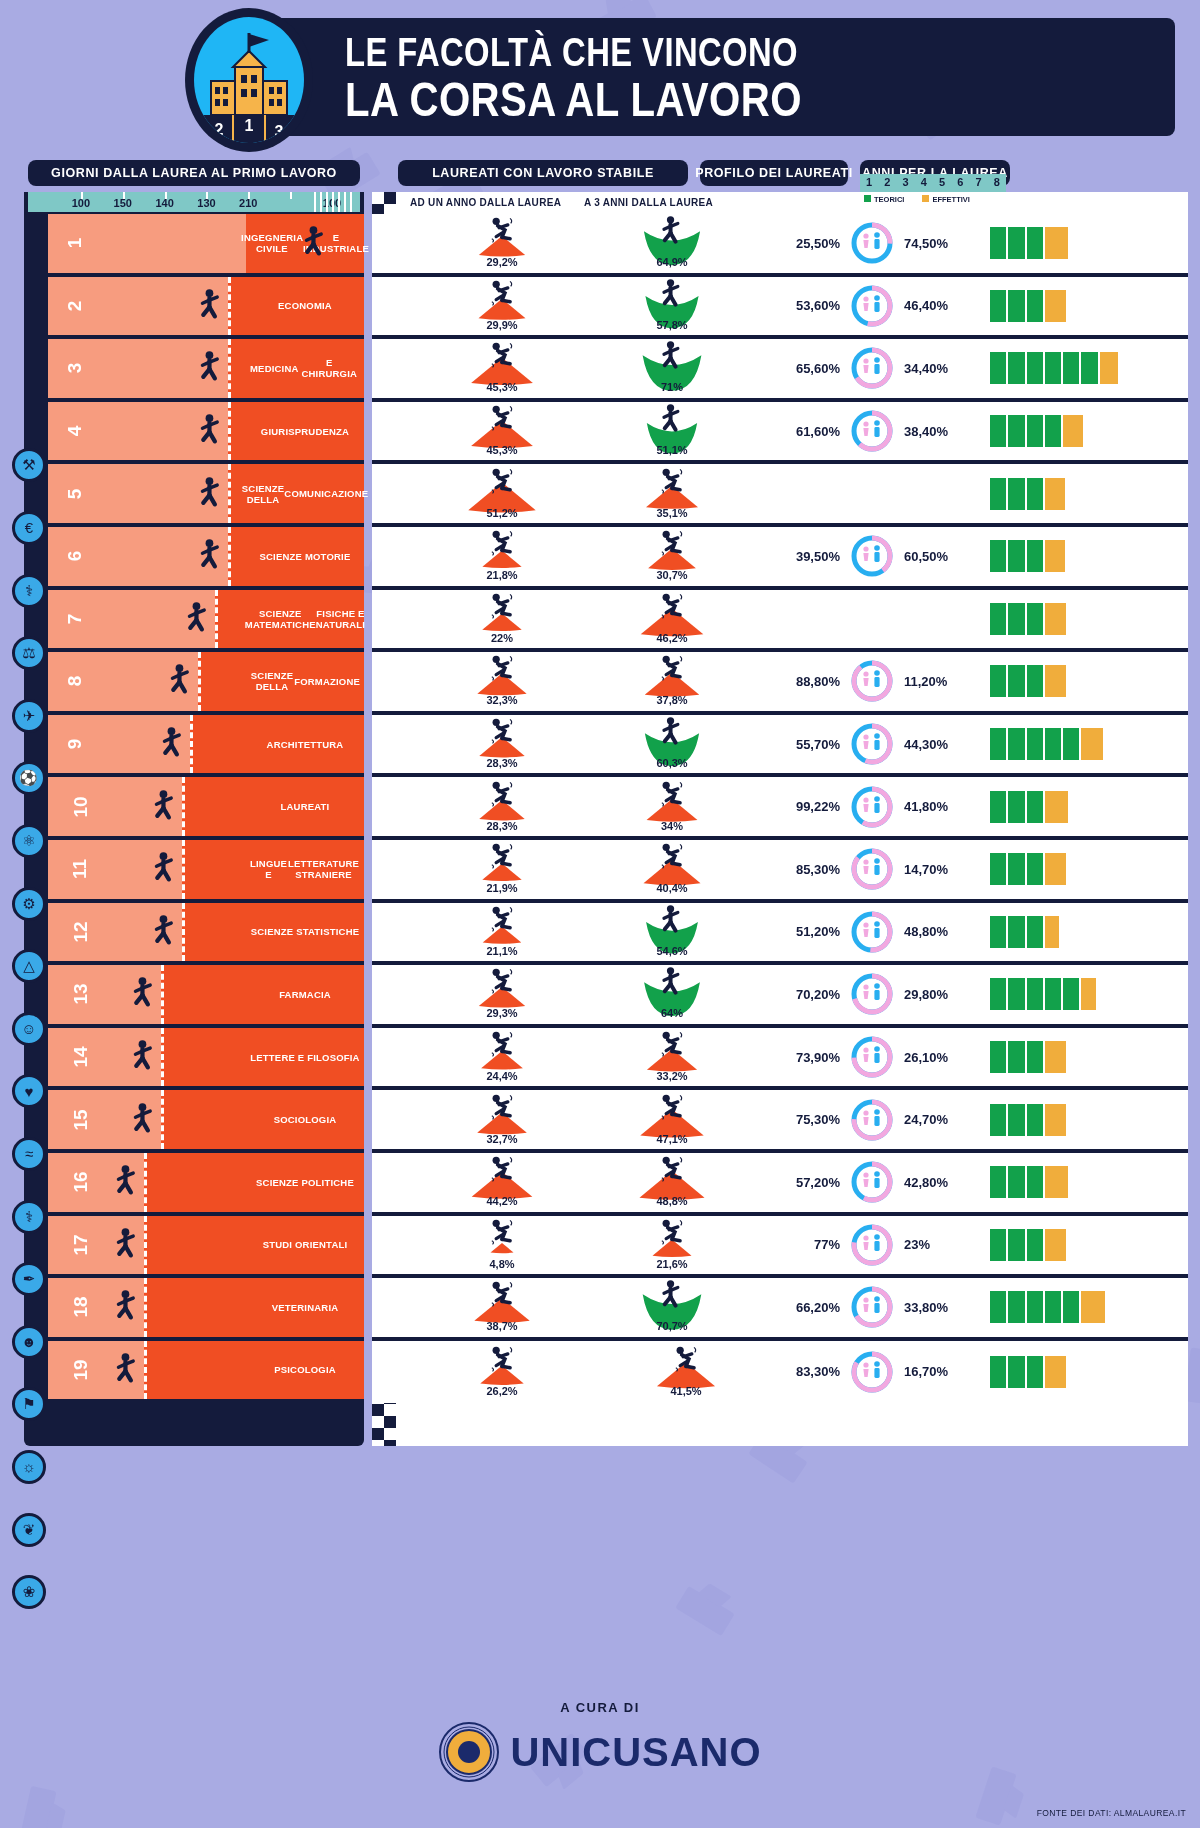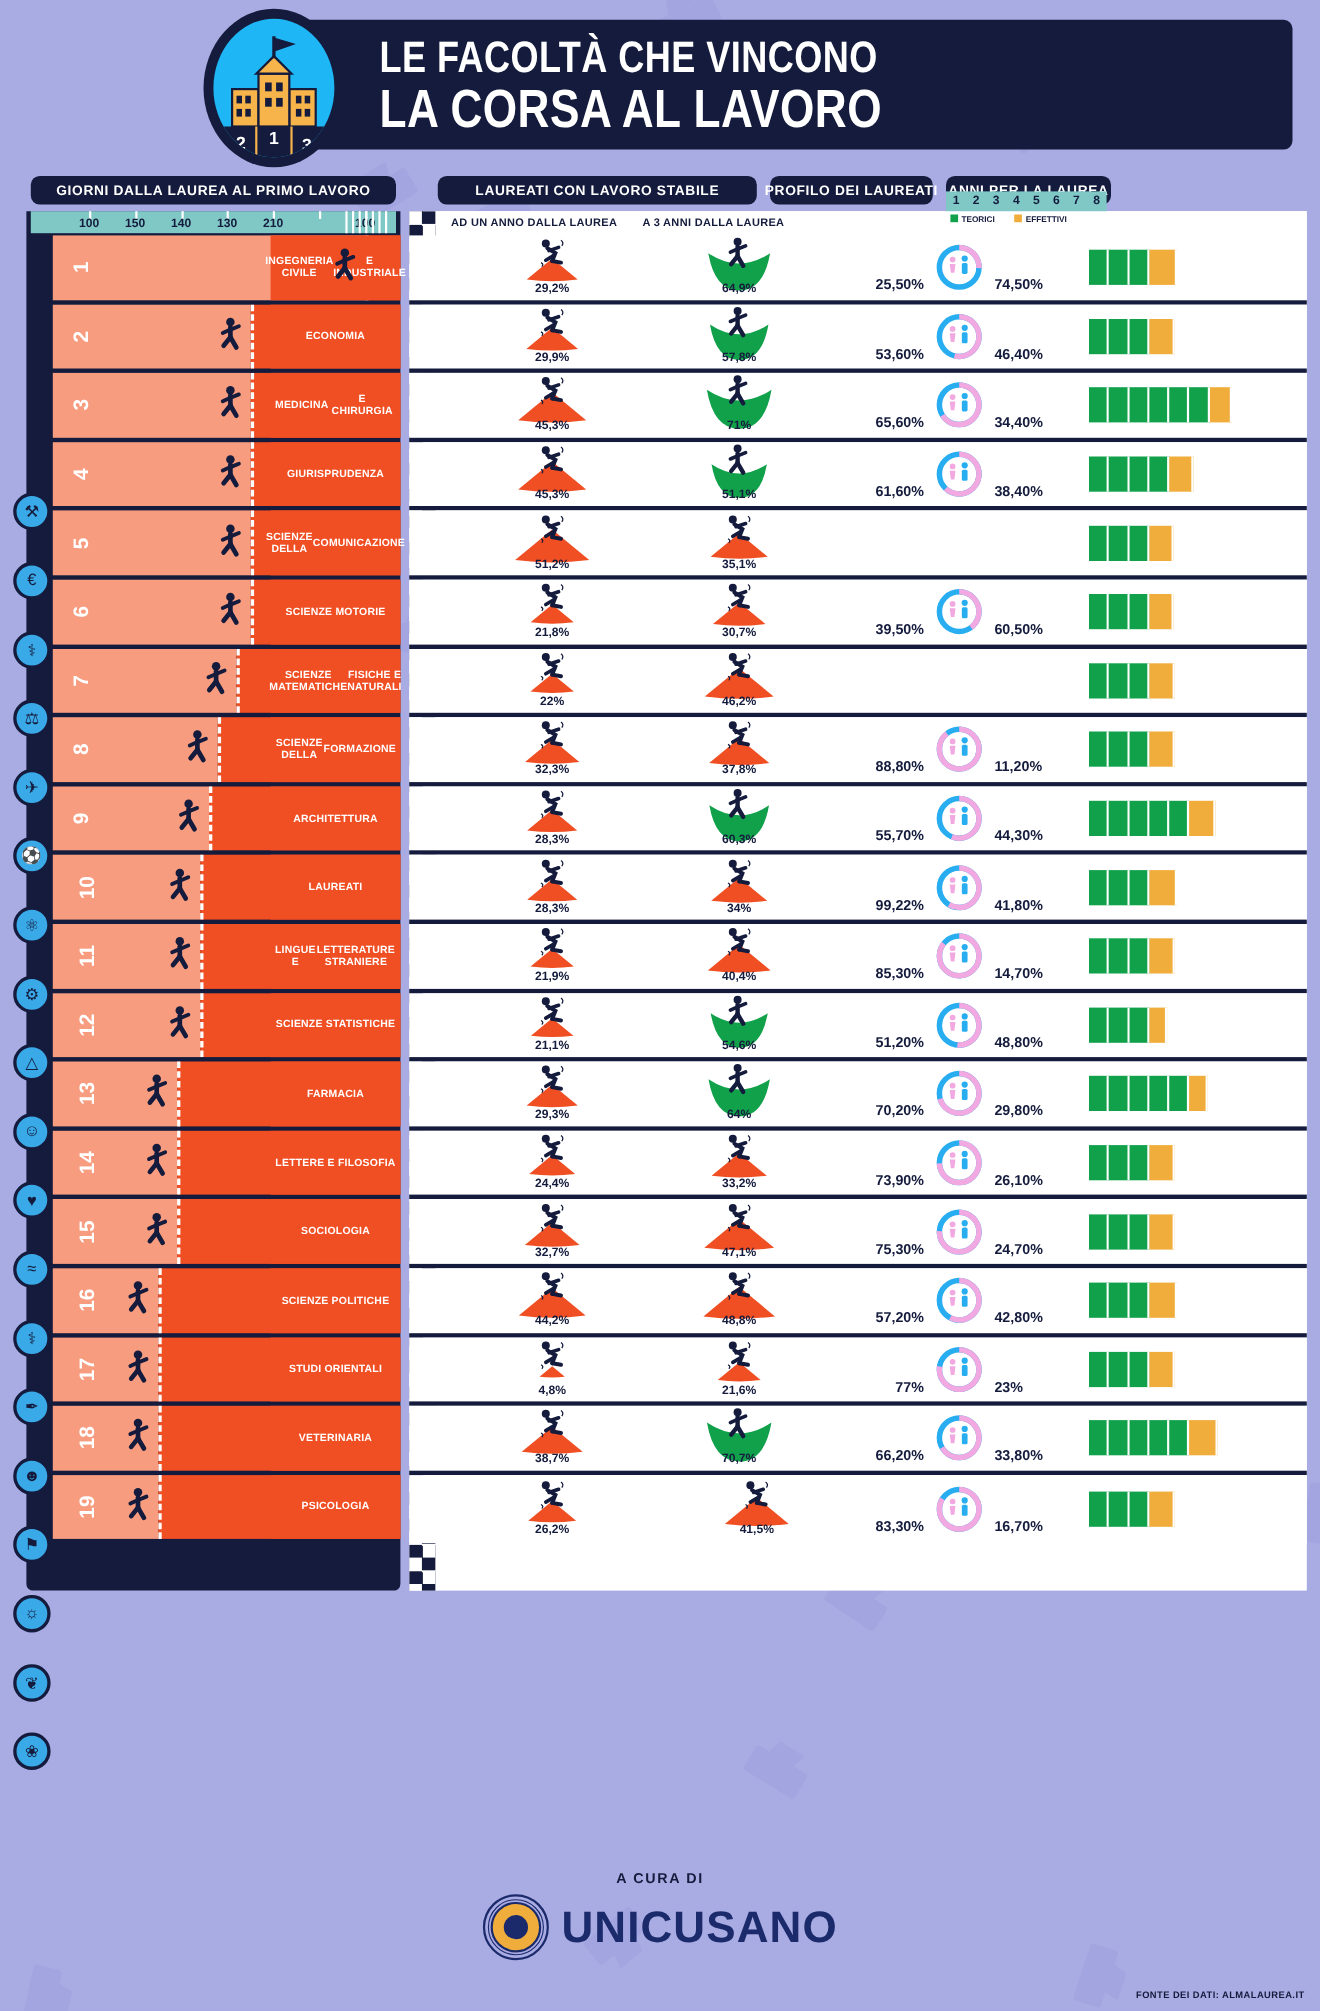--- a/index.html
+++ b/index.html
@@ -123,21 +123,21 @@
   .cell { position:absolute; top:0; bottom:0; display:flex;
           align-items:center; justify-content:center; }
 
   .pct-pod { position:relative; width:96px; height:58px; }
   .pod-art { position:absolute; left:50%; transform:translateX(-50%); bottom:2px; }
   .pod-txt {
     position:absolute; left:50%; transform:translateX(-50%); bottom:4px;
     font-size:11px; font-weight:bold; color:#141b3c; z-index:5; white-space:nowrap;
   }
 
-  .gender { display:flex; align-items:flex-end; gap:9px; }
+  .gender { display:flex; align-items:center; gap:9px; }
   .gpct { font-size:13px; font-weight:bold; color:#141b3c; width:56px; }
   .gpct.l { text-align:right; }
   .gpct.r { text-align:left; }
   .ring { width:46px; height:46px; position:relative; }
 
   .years { position:relative; height:34px; display:flex; align-items:center; }
   .ybar { height:32px; position:relative; display:flex; }
   .yseg { height:32px; border-right:2px solid #fff; }
   .yteo { background:#12a14b; }
   .yeff { background:#f0ad3c; }
@@ -152,21 +152,21 @@
   .legend i { width:7px; height:7px; display:inline-block; margin-right:3px; }
 
   .subhead { font-size:10px; font-weight:bold; color:#141b3c; letter-spacing:.3px; }
 
   
   .footer { position:absolute; left:0; right:0; bottom:0; height:150px;
             text-align:center; }
   .acura { font-size:13px; font-weight:bold; color:#141b3c; letter-spacing:1.5px; }
   .brand { font-size:40px; font-weight:bold; color:#1b2a6b; letter-spacing:1px; }
   .source { position:absolute; right:14px; bottom:10px; font-size:8.5px;
-            font-weight:bold; color:#141b3c; letter-spacing:.4px; }
+            font-weight:normal; color:#141b3c; letter-spacing:.4px; }
 </style>
 </head>
 <body>
 
 <div class="bg-deco" id="bgdeco">
     <div class="cap" style="left: 43.2049px; top: 1231.37px; transform: rotate(341.642deg);"></div>
     <div class="cap" style="left: 972.019px; top: 723.208px; transform: rotate(279.618deg);"></div>
     <div class="cap" style="left: 982.389px; top: 1195.5px; transform: rotate(42.5588deg);"></div>
     <div class="cap" style="left: 583px; top: 442.032px; transform: rotate(16.0382deg);"></div>
     <div class="cap" style="left: 560.266px; top: 251.383px; transform: rotate(343.231deg);"></div>
@@ -1712,21 +1712,21 @@
                   <path d="M16 16 L26 22 L22 32" stroke="#141b3c" stroke-width="5" fill="none" stroke-linecap="round"></path>
                   <path d="M18 19 L30 15" stroke="#141b3c" stroke-width="4.5" fill="none" stroke-linecap="round"></path>
                   <path d="M22 32 L33 34" stroke="#141b3c" stroke-width="5" fill="none" stroke-linecap="round"></path>
                   <path d="M24 25 L14 31" stroke="#141b3c" stroke-width="4.5" fill="none" stroke-linecap="round"></path>
                   <path d="M33 6 q4 3 1 7" stroke="#141b3c" stroke-width="1.6" fill="none"></path>
                   <path d="M8 34 q4 2 1 5" stroke="#141b3c" stroke-width="1.6" fill="none"></path>
                 </svg></div>
               <div class="pod-txt">26,2%</div>
             </div>
           </div>
-          <div class="cell" style="left: 256px; width: 120px;">
+          <div class="cell" style="left: 242px; width: 120px; justify-content: flex-end;">
             <div class="pct-pod">
               <div class="pod-art"><svg width="63.16" height="40" viewBox="0 0 100 40">
                   <path d="M50 0 L96 38 q-46 6 -92 0 z" fill="#f04e23"></path>
                 </svg></div>
               <div style="position:absolute;left:50%;transform:translateX(-50%);top:0;"><svg width="32" height="32" viewBox="0 0 44 44">
                   <circle cx="14" cy="10" r="5" fill="#141b3c"></circle>
                   <path d="M16 16 L26 22 L22 32" stroke="#141b3c" stroke-width="5" fill="none" stroke-linecap="round"></path>
                   <path d="M18 19 L30 15" stroke="#141b3c" stroke-width="4.5" fill="none" stroke-linecap="round"></path>
                   <path d="M22 32 L33 34" stroke="#141b3c" stroke-width="5" fill="none" stroke-linecap="round"></path>
                   <path d="M24 25 L14 31" stroke="#141b3c" stroke-width="4.5" fill="none" stroke-linecap="round"></path>

